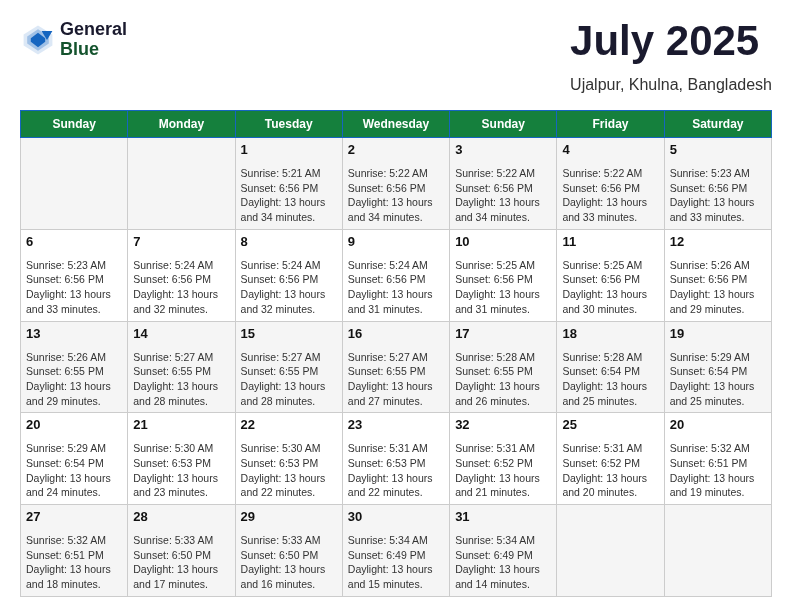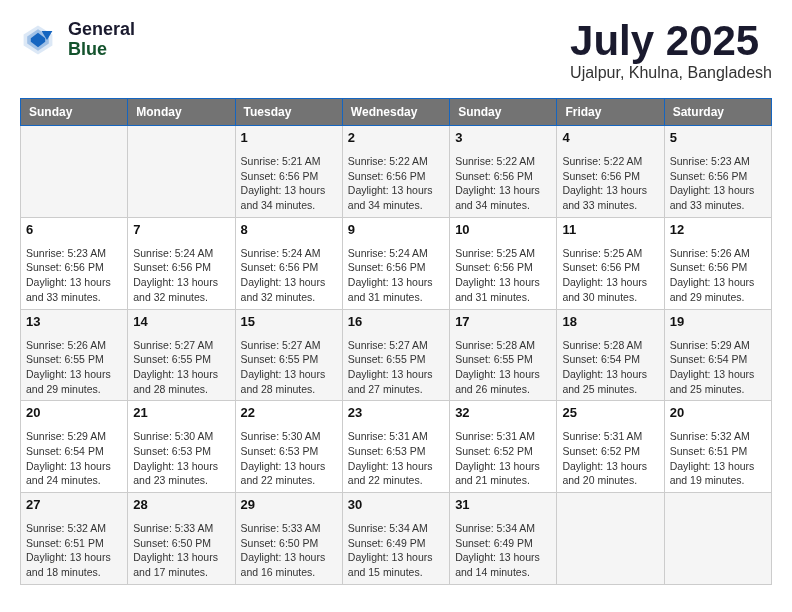--- a/index.html
+++ b/index.html
@@ -12,21 +12,21 @@
     }
     .header {
       display: flex;
       justify-content: space-between;
       align-items: flex-start;
       margin-bottom: 16px;
     }
     .logo {
       display: flex;
       align-items: center;
-      gap: 12px;
+      gap: 4px;
     }
     .logo-text {
       font-size: 18px;
       font-weight: bold;
       color: #1a1a2e;
       line-height: 1.1;
     }
     .logo-blue { color: #14532d; }
     .logo-icon {
       width: 36px;
@@ -35,32 +35,32 @@
     .title-block { text-align: left; }
     .month-title {
       font-size: 42px;
       font-weight: bold;
       color: #1a1a2e;
       line-height: 1;
     }
     .location-title {
       font-size: 16px;
       color: #333;
-      margin-top: 2px;
+      margin-top: 14px;
     }
     table {
       width: 100%;
       border-collapse: collapse;
       font-size: 11px;
     }
     thead tr th {
-      background-color: #737373;
+      background-color: #15803d;
       color: #fff;
-      text-align: left;
-      padding: 6px 8px;
+      text-align: center;
+      padding: 6px 18px;
       font-size: 12px;
       font-weight: bold;
       border: 1px solid #1565c0;
     }
     tbody tr td {
       border: 1px solid #ccc;
       vertical-align: top;
       padding: 4px 5px;
       width: calc(100% / 7);
       min-height: 80px;

